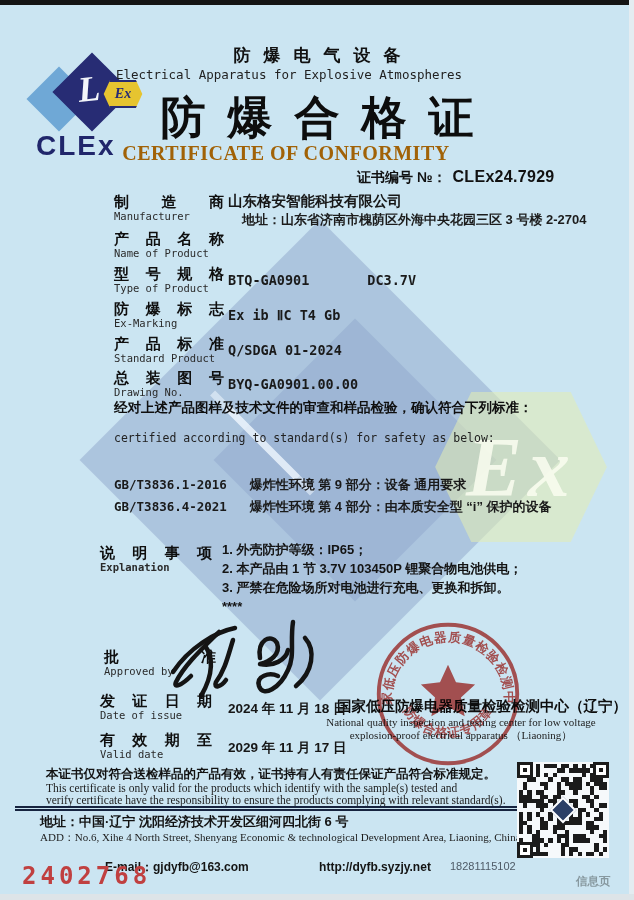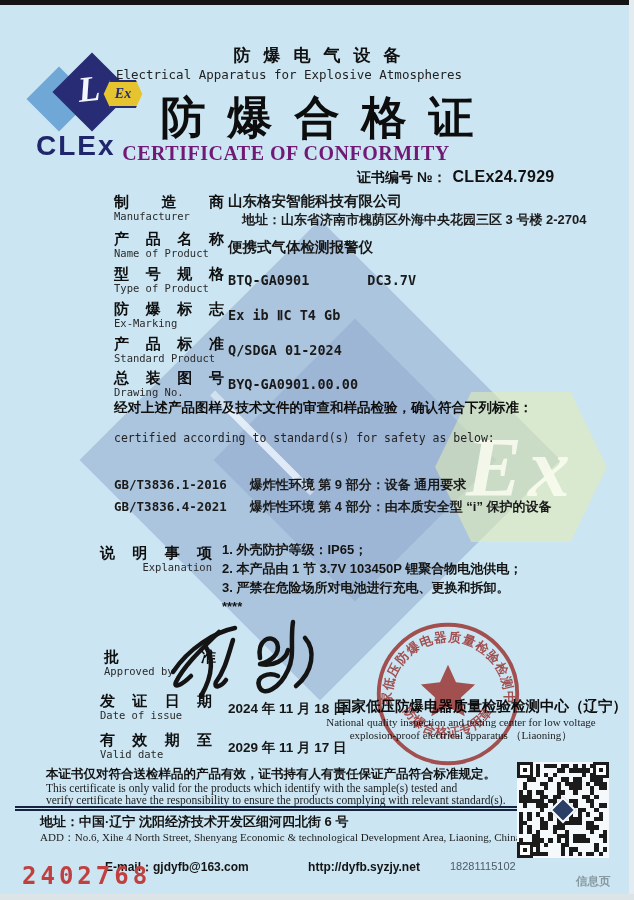--- a/index.html
+++ b/index.html
@@ -37,21 +37,21 @@
   .lg-text{left:2px;top:76px;font-size:28px;font-weight:bold;color:#20266b;letter-spacing:2px;}
 
   
   .hdr-cn{left:0;top:44px;width:634px;text-align:center;font-size:17px;font-weight:bold;
     letter-spacing:13px;text-indent:13px;color:#111;}
   .hdr-en{left:0;top:67px;width:578px;text-align:center;font-family:"DejaVu Sans Mono",monospace;
     font-size:12.5px;color:#222;}
   .big-title{left:0;top:88px;width:634px;text-align:center;font-size:45px;font-weight:bold;
     letter-spacing:22px;text-indent:22px;color:#0d0d0d;}
   .cert-en{left:0;top:142px;width:572px;text-align:center;font-family:"Liberation Serif",serif;
-    font-size:20px;font-weight:600;letter-spacing:.5px;color:#701a75;}
+    font-size:20px;font-weight:600;letter-spacing:.5px;color:#a16207;}
   .certno{left:357px;top:168px;font-size:14px;font-weight:600;color:#111;}
   .certno b{font-size:16px;font-weight:bold;letter-spacing:.3px;margin-left:6px;}
 
   
   .lbl .cn{font-weight:bold;font-size:15px;width:110px;text-align:justify;text-align-last:justify;
     color:#0f0f0f;line-height:17px;}
   .lbl .en{font-family:"DejaVu Sans Mono",monospace;font-size:10.5px;color:#2a2a2a;margin-top:0;}
   .val{font-size:14.5px;font-weight:600;color:#161616;}
   .mono{font-family:"DejaVu Sans Mono",monospace;font-weight:bold;font-size:13.5px;}
   .subval{font-size:13px;font-weight:600;color:#1c1c1c;}
@@ -129,21 +129,20 @@
     <div class="cn">制造商</div>
     <div class="en">Manufacturer</div>
   </div>
   <div class="abs val" style="left:228px;top:192px;">山东格安智能科技有限公司</div>
   <div class="abs subval" style="left:242px;top:211px;">地址：山东省济南市槐荫区外海中央花园三区 3 号楼 2-2704</div>
 
   <div class="abs lbl" style="left:114px;top:230px;">
     <div class="cn">产品名称</div>
     <div class="en">Name of Product</div>
   </div>
-  <div class="abs val" style="left:228px;top:238px;">便携式气体检测报警仪</div>
 
   <div class="abs lbl" style="left:114px;top:265px;">
     <div class="cn">型号规格</div>
     <div class="en">Type of Product</div>
   </div>
   <div class="abs mono" style="left:228px;top:272px;">
     <span>BTQ-GA0901</span><span style="margin-left:58px;">DC3.7V</span>
   </div>
 
   <div class="abs lbl" style="left:114px;top:300px;">
@@ -171,21 +170,21 @@
     <span class="std-code">GB/T3836.1-2016</span>
     <span class="std-desc">爆炸性环境 第 9 部分：设备 通用要求</span>
   </div>
   <div class="abs std-row" style="left:114px;top:498px;">
     <span class="std-code">GB/T3836.4-2021</span>
     <span class="std-desc">爆炸性环境 第 4 部分：由本质安全型 “i” 保护的设备</span>
   </div>
 
   <div class="abs lbl" style="left:100px;top:544px;">
     <div class="cn" style="width:112px;">说明事项</div>
-    <div class="en" style="text-align:right;width:112px;">Explanation</div>
+    <div class="en" style="text-align:left;width:112px;font-weight:bold;">Explanation</div>
   </div>
   <div class="abs exp-items" style="left:222px;top:540px;">
     <div>1. 外壳防护等级：IP65；</div>
     <div>2. 本产品由 1 节 3.7V 103450P 锂聚合物电池供电；</div>
     <div>3. 严禁在危险场所对电池进行充电、更换和拆卸。</div>
     <div>****</div>
   </div>
 
   <div class="abs lbl" style="left:104px;top:648px;">
     <div class="cn" style="width:112px;">批准</div>
@@ -235,21 +234,21 @@
   <div class="abs disc-cn" style="left:46px;top:766px;">本证书仅对符合送检样品的产品有效，证书持有人有责任保证产品符合标准规定。</div>
   <div class="abs disc-en" style="left:46px;top:782px;">This certificate is only valid for the products which identify with the sample(s) tested and</div>
   <div class="abs disc-en" style="left:46px;top:794px;">verify certificate have the responsibility to ensure the products complying with relevant standard(s).</div>
 
   <div class="abs rule"></div>
 
   <div class="abs ft-cn" style="left:40px;top:813px;">地址：中国·辽宁 沈阳经济技术开发区细河四北街 6 号</div>
   <div class="abs ft-en" style="left:40px;top:830px;">ADD：No.6, Xihe 4 North Street, Shenyang Economic &amp; technological Development Area, Liaoning, China</div>
   <div class="abs ft-line" style="left:105px;top:859px;">
     <span>E-mail：gjdyfb@163.com</span>
-    <span style="margin-left:22px;padding-left:34px;">http://dyfb.syzjy.net</span>
+    <span style="margin-left:33px;padding-left:34px;">http://dyfb.syzjy.net</span>
   </div>
   <div class="abs ft-small" style="left:450px;top:860px;">18281115102</div>
 
   <div class="abs serial" style="left:22px;top:862px;">2402768</div>
   <div class="abs info-page" style="left:576px;top:874px;">信息页</div>
 
   <div class="abs qr">
     <div class="qr-grid" id="qr">
         <div style="grid-row:1;grid-column:2"></div>
         <div style="grid-row:1;grid-column:5"></div>

